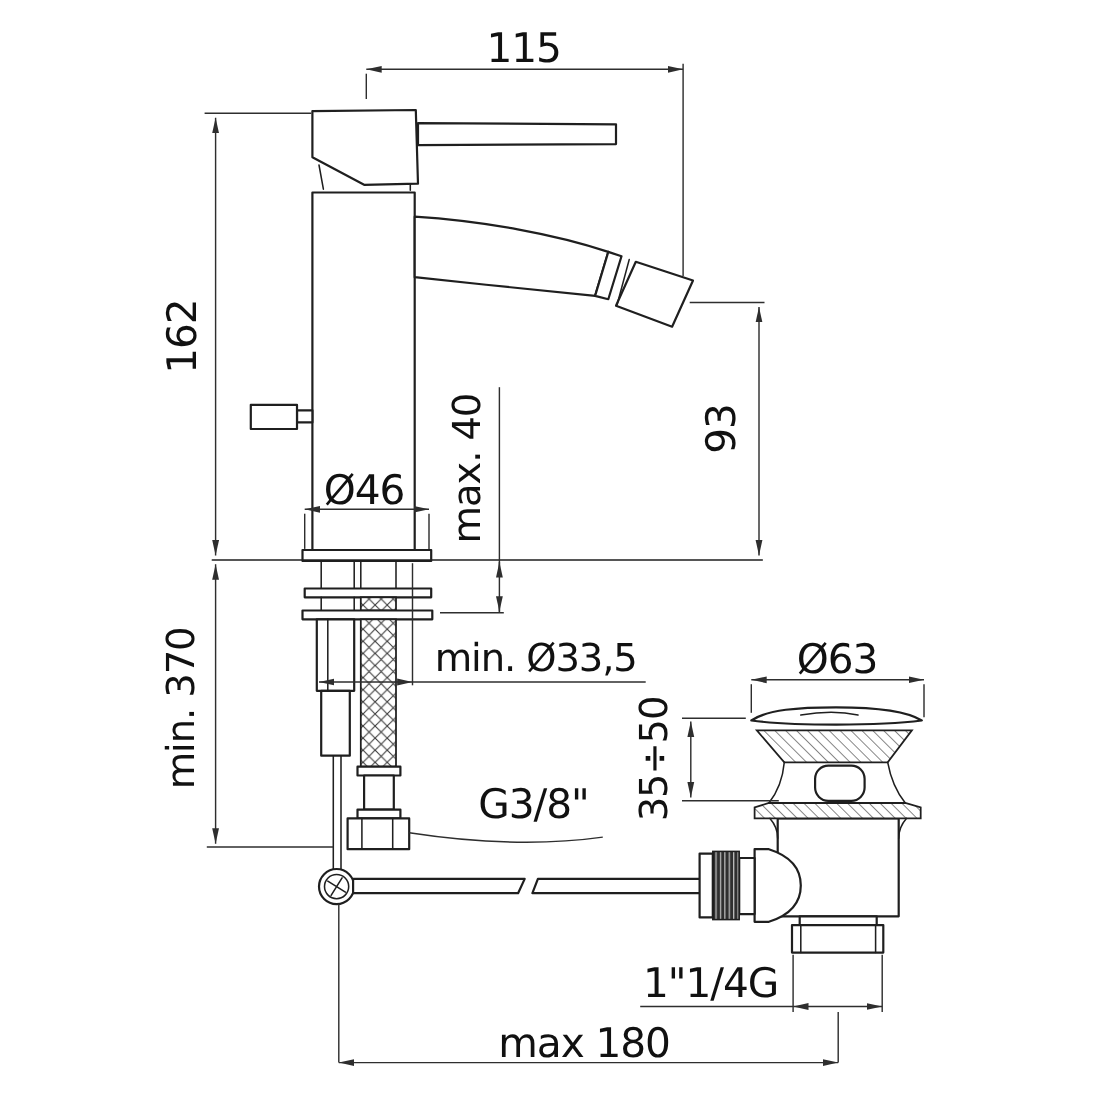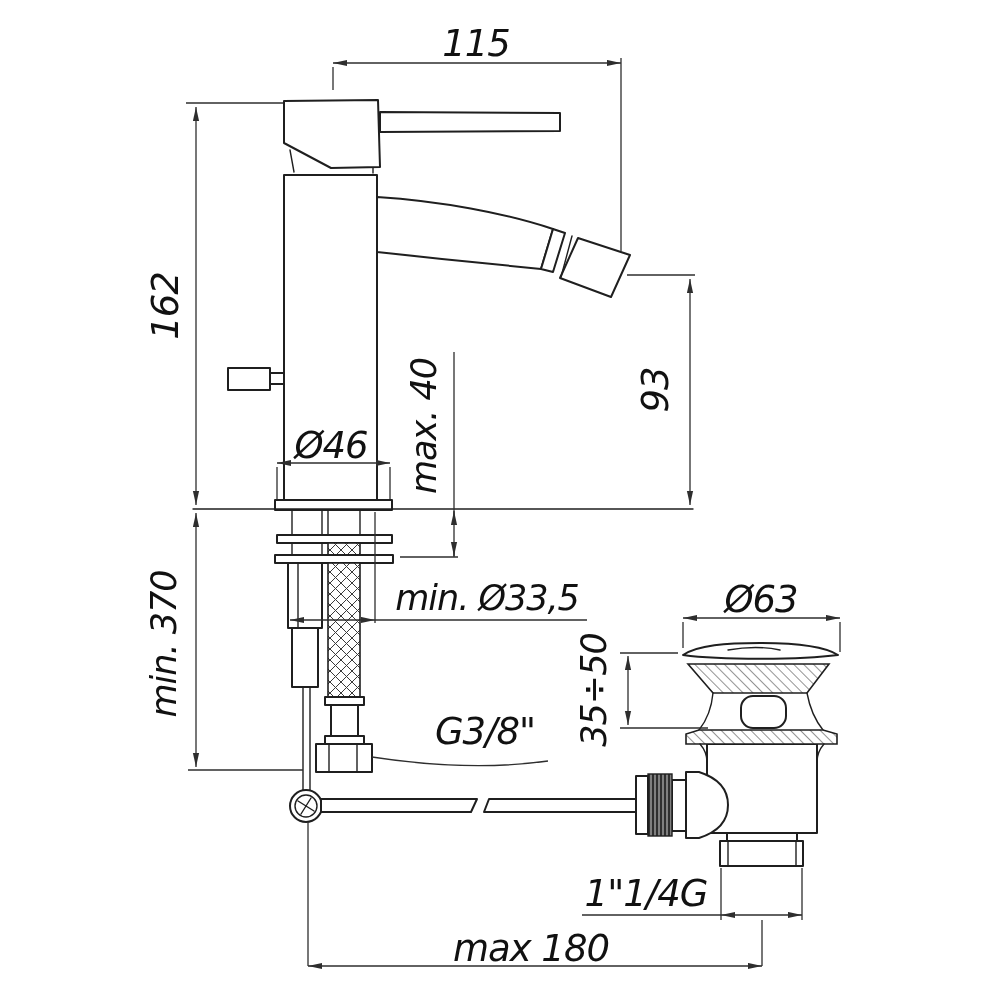--- a/index.html
+++ b/index.html
@@ -1,16 +1,16 @@
 <!DOCTYPE html>
 <html><head>
 <meta charset="utf-8">
 <style>
   html,body{margin:0;padding:0;background:#ffffff;}
-  .stage{position:relative;width:1000px;height:1000px;background:#fff;overflow:hidden;font-style:italic;}
+  .stage{position:relative;width:1000px;height:1000px;background:#fff;overflow:hidden;}
   svg{display:block;}
   .obj{stroke:#1f1f1f;stroke-width:2;fill:#ffffff;stroke-linejoin:round;stroke-linecap:round;}
   .obj-thin{stroke:#1f1f1f;stroke-width:1.4;fill:none;stroke-linecap:round;}
   .obj-hatch{stroke:#1f1f1f;stroke-width:1.6;fill:url(#hatch);}
   .obj-braid{stroke:#1f1f1f;stroke-width:1.6;fill:url(#braid);}
   .obj-knurl{stroke:#1f1f1f;stroke-width:1.4;fill:url(#knurl);}
   .dim{stroke:#2e2e2e;stroke-width:1.3;fill:none;}
   .lbl{fill:#111111;font-family:"DejaVu Sans", "Liberation Sans", sans-serif;
        font-size:37px;letter-spacing:-1px;}
   .lbl-sm{font-size:35px;}

